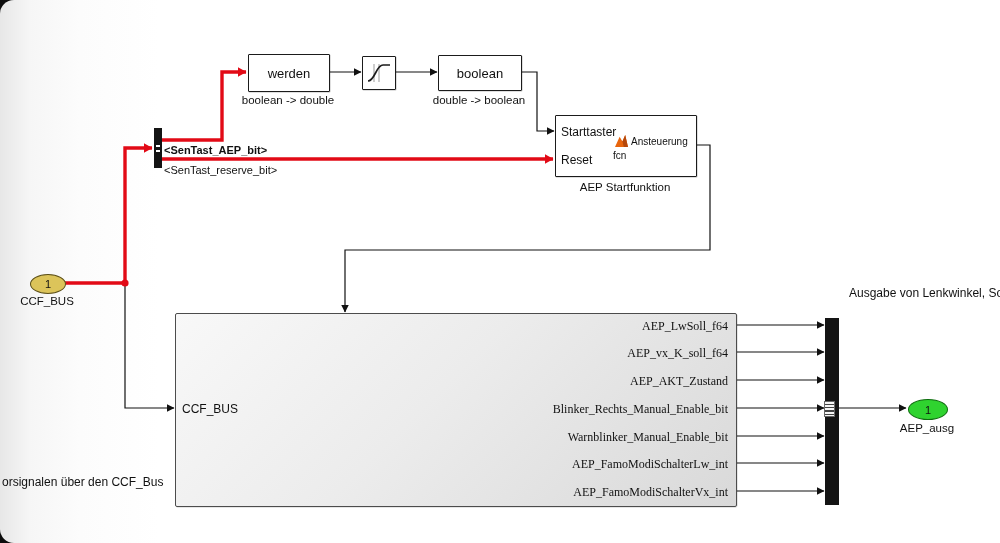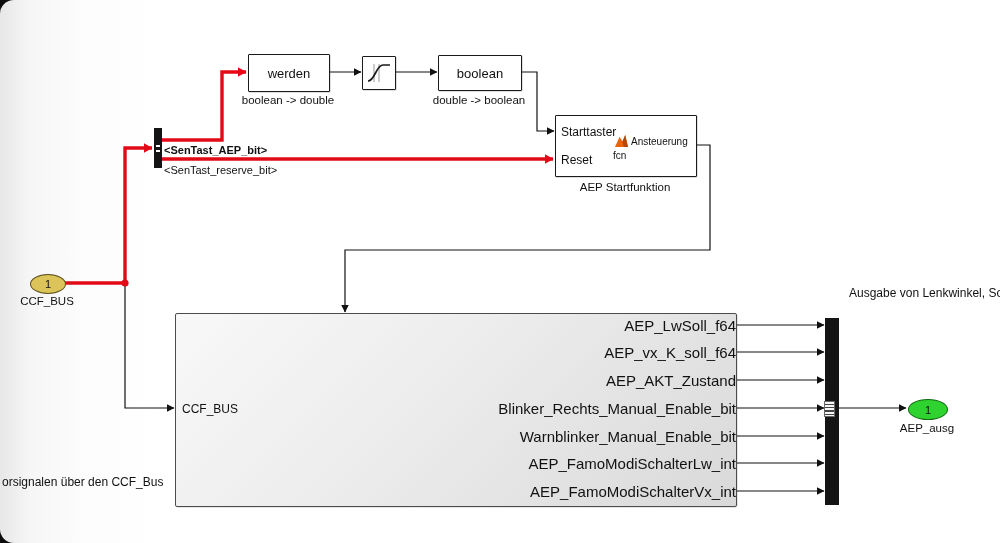--- a/index.html
+++ b/index.html
@@ -17,21 +17,21 @@
   }
   .subsys{
     position:absolute;border:1.4px solid #4c4c4c;border-radius:2px;
     background:linear-gradient(135deg,#f8f8f8 0%,#ececec 45%,#d9d9d9 100%);
     box-shadow:0.5px 0.5px 0 rgba(0,0,0,.2);
   }
   .lbl{position:absolute;font-size:11px;line-height:16px;white-space:nowrap;color:#111;}
   .cap{position:absolute;font-size:11.5px;line-height:15px;text-align:center;white-space:nowrap;color:#111;}
   .ann{position:absolute;font-size:12px;line-height:15px;white-space:nowrap;color:#111;}
   .portlbl{position:absolute;font-size:12px;line-height:16px;white-space:nowrap;color:#111;}
-  .out-lbl{position:absolute;right:0;font-size:15px;line-height:16px;white-space:nowrap;color:#111;}
+  .out-lbl{position:absolute;right:8px;font-size:12px;line-height:16px;white-space:nowrap;color:#111;font-family:Liberation Serif, serif;}
   .oval{
     position:absolute;border-radius:50%;display:flex;align-items:center;justify-content:center;
     font-size:11px;color:#111;
   }
   .busbar{position:absolute;background:#141414;}
   .notch{position:absolute;background:#fff;width:4px;height:1.5px;left:2px;}
   .bc-icon{
     position:absolute;left:-1px;top:83px;width:9px;height:14px;border:1px solid #666;
     background:repeating-linear-gradient(#f5f5f5 0 2px,#444 2px 3.2px);
   }

